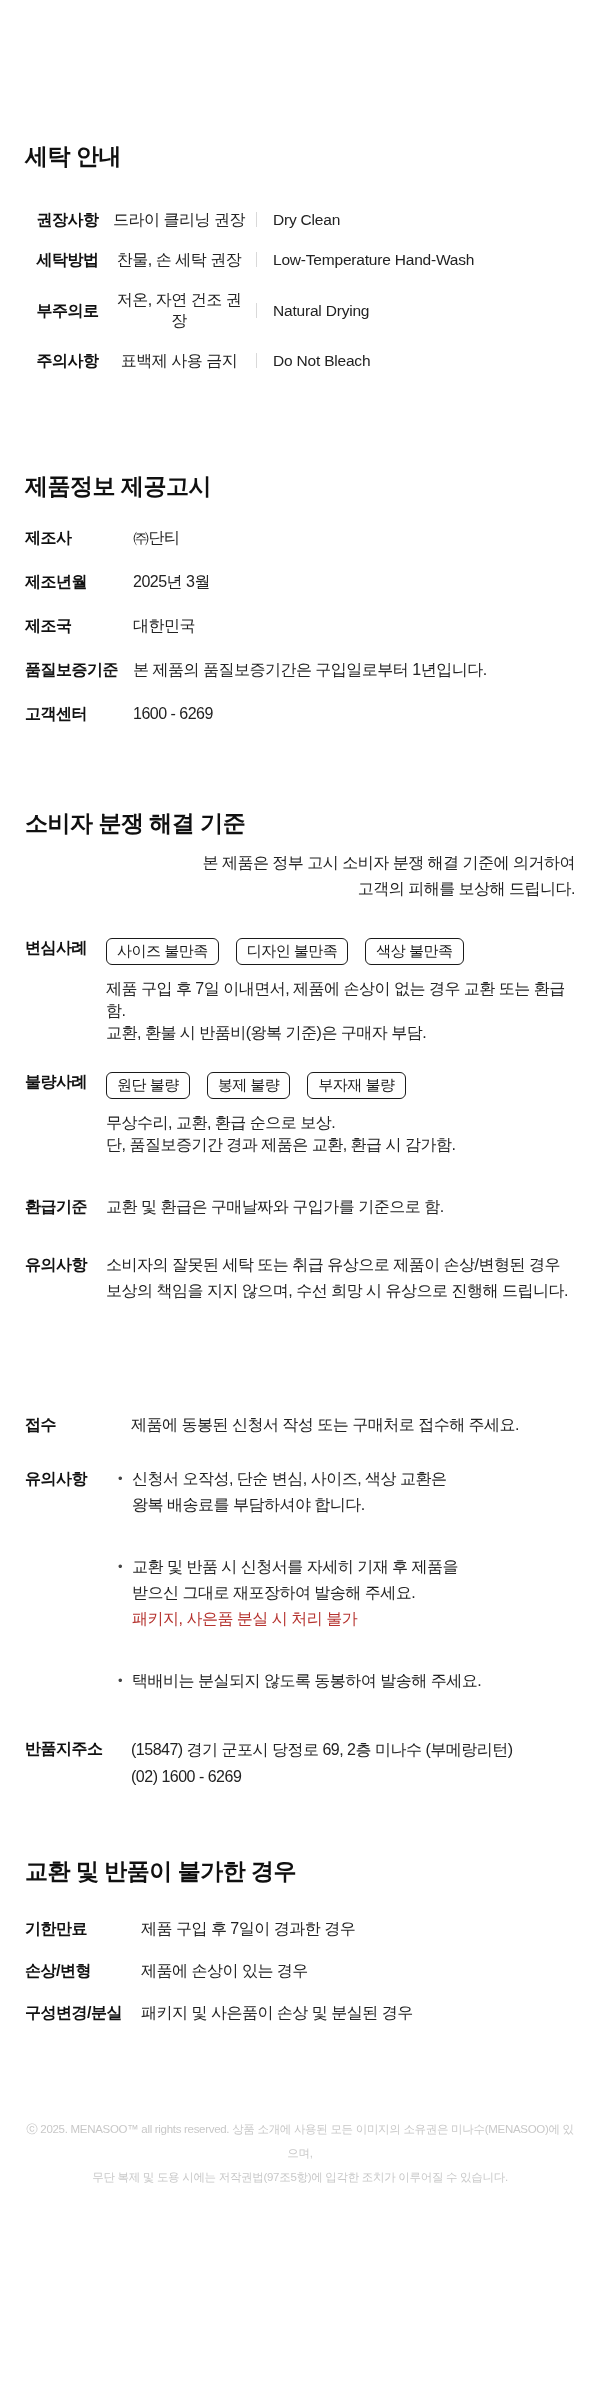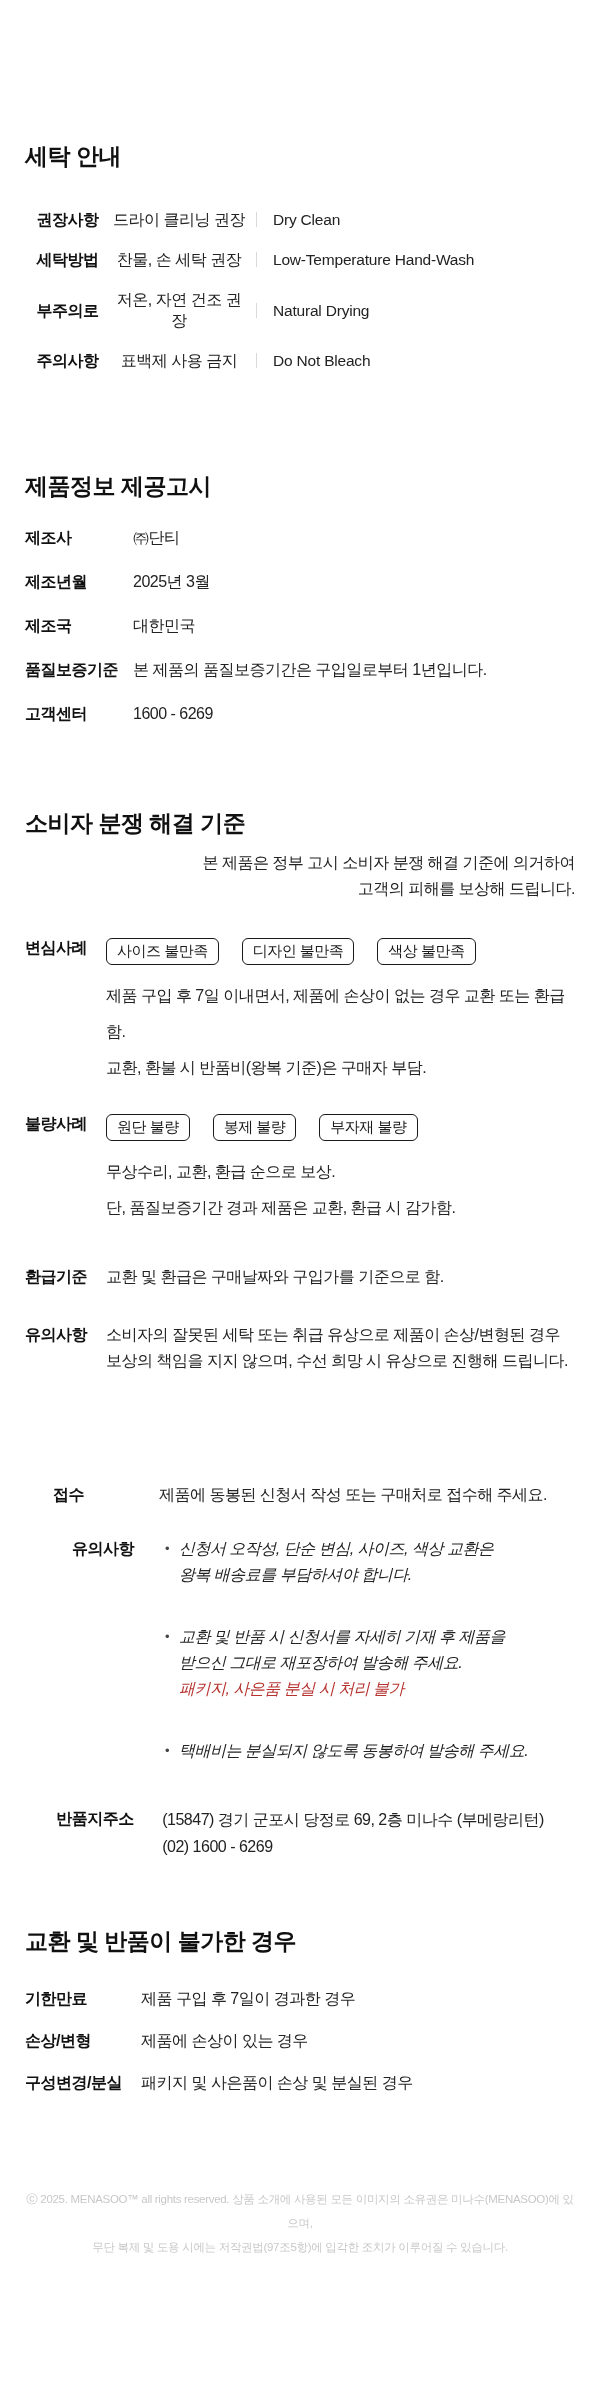--- a/index.html
+++ b/index.html
@@ -26,42 +26,42 @@
   .info-row{display:flex;align-items:flex-start;line-height:21px;margin-bottom:23px;font-size:16px;}
   .info-row .lbl{font-weight:700;color:#111;width:108px;flex:none;letter-spacing:-0.5px;}
   .info-row .val{color:#222;letter-spacing:-0.5px;}
   
   .sec-dispute{margin-top:84px;}
   .sec-dispute .sec-title{margin-bottom:12px;}
   .intro{font-size:16px;line-height:26px;color:#222;letter-spacing:-0.5px;text-align:right;}
   .case-block{margin-top:36px;}
   .case-head{display:flex;}
   .case-head .lbl{font-weight:700;color:#111;width:81px;flex:none;font-size:16px;letter-spacing:-0.5px;}
-  .tags{display:flex;gap:23px;}
+  .tags{display:flex;gap:17px;}
   .tag{
     border:1.5px solid #1a1a1a;border-radius:6px;padding:3px 10px 4px;
     font-size:15px;color:#1a1a1a;line-height:18px;letter-spacing:-0.5px;white-space:nowrap;
   }
-  .case-desc{margin:13px 0 0 81px;font-size:16px;line-height:36px;color:#222;letter-spacing:-0.5px;}
+  .case-desc{margin:13px 0 0 81px;font-size:16px;line-height:22px;color:#222;letter-spacing:-0.5px;}
   .plain-row{display:flex;align-items:flex-start;font-size:16px;line-height:26px;letter-spacing:-0.5px;}
   .plain-row .lbl{font-weight:700;color:#111;width:81px;flex:none;}
   .plain-row .val{color:#222;}
   .mt38{margin-top:38px;} .mt32{margin-top:32px;}
   
   .sec-exchange{margin-top:108px;}
   .sec-exchange .sec-title{margin-bottom:36px;}
-  .ex-row{display:flex;align-items:flex-start;font-size:16px;line-height:26px;letter-spacing:-0.5px;justify-content:center;}
+  .ex-row{display:flex;align-items:flex-start;font-size:16px;line-height:26px;letter-spacing:-0.5px;}
   .ex-row .lbl{font-weight:700;color:#111;width:106px;flex:none;}
   .ex-row .val{color:#222;}
   .notes{margin-top:28px;}
   .notes .lbl{width:93px;}
   .bullet{display:flex;align-items:flex-start;}
   .bullet + .bullet{margin-top:36px;}
   .bullet .dot{flex:none;width:14px;color:#444;font-size:13px;line-height:26px;}
-  .bullet .btxt{color:#222;font-style:italic;}
+  .bullet .btxt{color:#222;}
   .red{color:#b5322e;}
   .return-row{margin-top:42px;}
   .return-row .val{line-height:27px;}
   
   .sec-na{margin-top:66px;}
   .sec-na .sec-title{margin-bottom:32px;}
   .na-row{display:flex;align-items:flex-start;line-height:21px;margin-bottom:21px;font-size:16px;letter-spacing:-0.5px;}
   .na-row .lbl{font-weight:700;color:#111;width:116px;flex:none;}
   .na-row .val{color:#222;}
   

